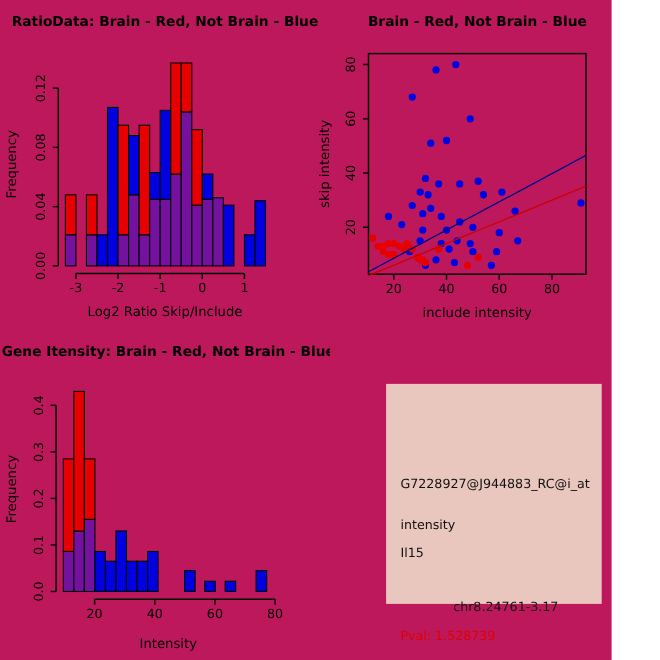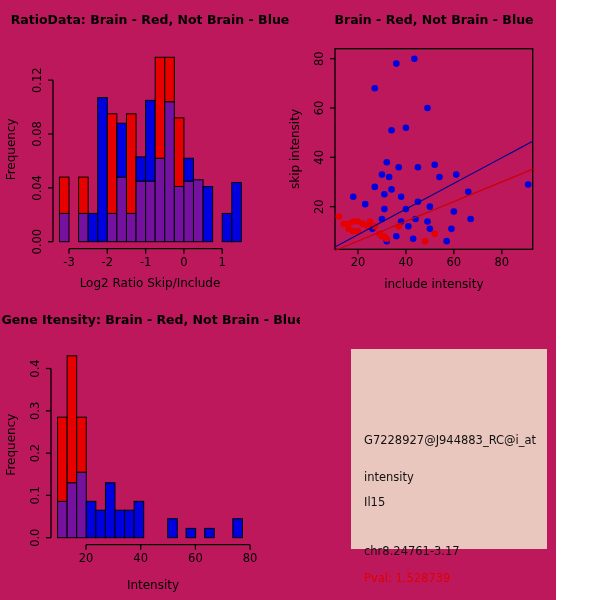--- a/index.html
+++ b/index.html
@@ -205,18 +205,18 @@
         <line x1="51" y1="68.5181818181818" x2="46" y2="68.5181818181818" stroke="#000000" stroke-width="1.3"></line>
         <text x="39" y="68.5181818181818" class="tick" transform="rotate(-90 39 68.5181818181818)">0.4</text>
       </svg>
   </div>
 
   <div class="quad" id="q-br">
     <div id="info-box" style="background: rgb(233, 198, 190);">
       <div class="info-line" style="top:84px;">G7228927@J944883_RC@i_at</div>
       <div class="info-line" style="top:121px;">intensity</div>
       <div class="info-line" style="top:146px;">Il15</div>
-      <div class="info-line" style="top:195px;">chr8.24761-3.17</div>
+      <div class="info-line" style="top:195px;margin-left:48px;">chr8.24761-3.17</div>
       <div class="info-line" style="top: 222px; color: rgb(223, 0, 0);">Pval: 1.528739</div>
     </div>
   </div>
 
 </div>
 
 </body></html>

